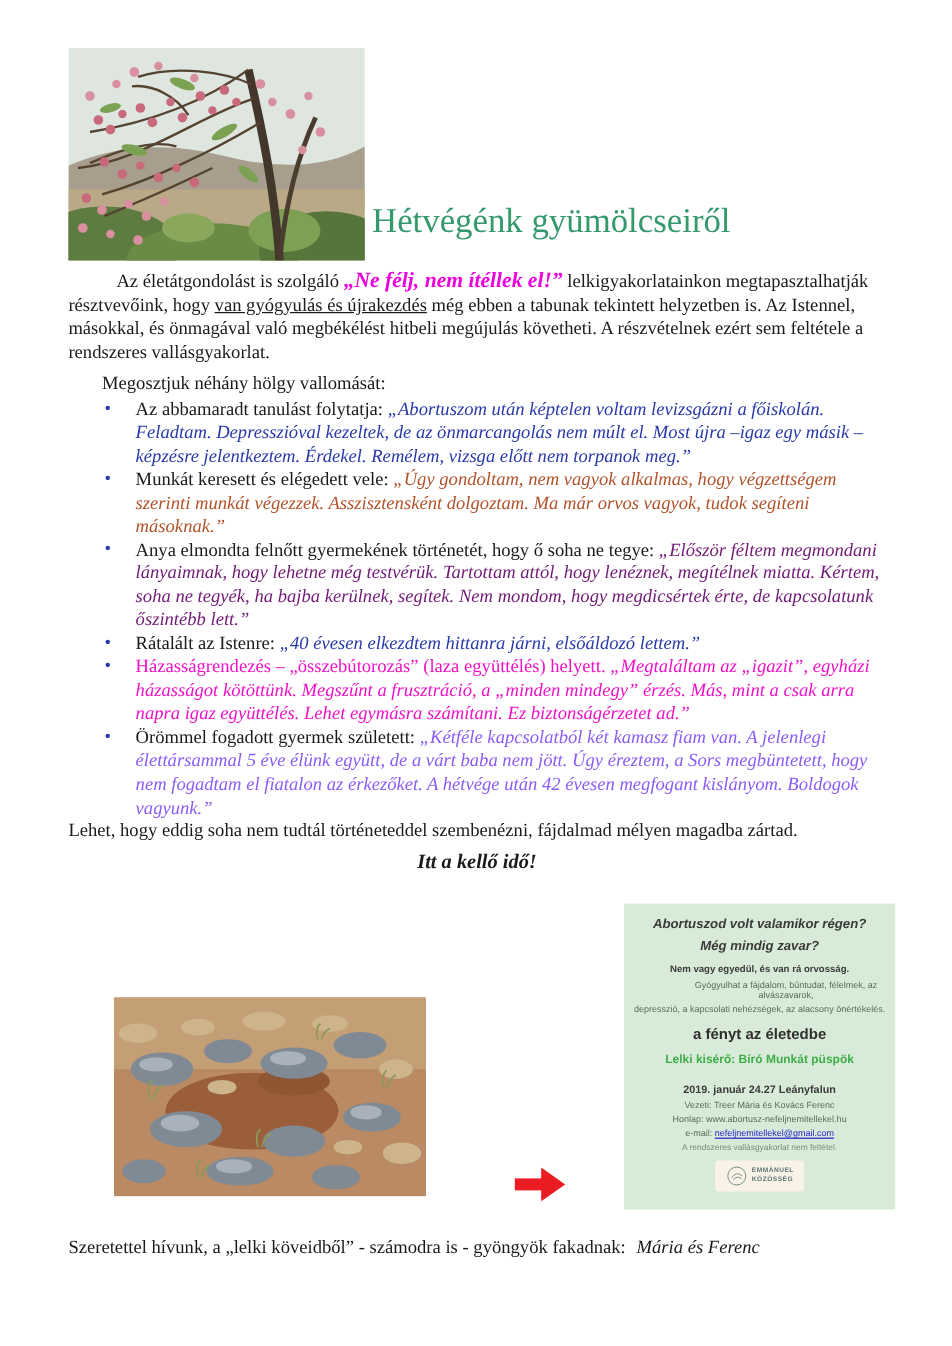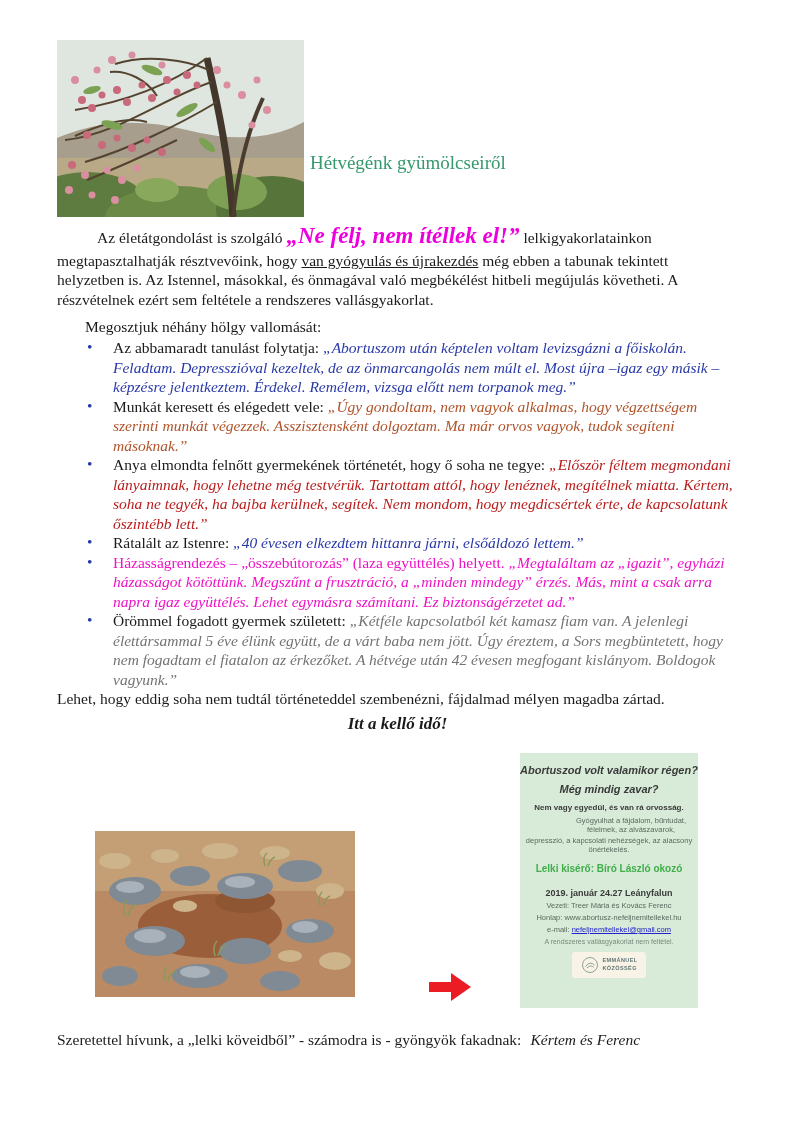--- a/index.html
+++ b/index.html
@@ -1,51 +1,51 @@
 <!DOCTYPE html>
 <html><head>
 <meta charset="utf-8">
 <style>
   html,body { margin:0; padding:0; background:#ffffff; }
   .page {
     position:relative; width:793px; height:1122px; background:#ffffff;
     font-family:"Liberation Serif", serif; color:#1a1a1a; overflow:hidden;
   }
   .top-photo { position:absolute; left:57px; top:40px; width:247px; height:177px; }
-  .doc-title { position:absolute; left:310px; top:152px; font-size:19px; color:#35996e; white-space:nowrap; }
+  .doc-title { position:absolute; left:310px; top:168px; font-size:29px; color:#35996e; white-space:nowrap; }
 
   .content { position:absolute; left:57px; top:222px; width:681px; font-size:15.5px; line-height:1.26; }
   .content p { margin:0 0 7px 0; }
   .indent { text-indent:40px; }
   .indent-sm { text-indent:28px; margin-bottom:2px !important; }
-  .highlight { color:#ee00dd; font-weight:bold; font-style:italic; font-size:23px; }
+  .highlight { color:#ee00dd; font-weight:bold; font-style:italic; font-size:18px; }
   .ul-phrase { text-decoration:underline; }
   .quote { font-style:italic; }
   .c-blue { color:#2939a8; }
   .c-sienna { color:#b0532a; }
-  .c-green { color:#b91c1c;text-align:center; }
+  .c-green { color:#701a75;text-align:center; }
   .c-magenta { color:#ef12c6; }
-  .c-purple { color:#737373; }
+  .c-purple { color:#8b5cf6; }
 
   ul.testimonials { list-style:none; margin:0; padding:0; }
   ul.testimonials li { position:relative; padding-left:56px; }
   ul.testimonials li::before { content:"•"; position:absolute; left:30px; top:-1px; color:#2939a8; }
 
   .closing { margin:0 !important; }
   .cta { text-align:center; font-weight:bold; font-style:italic; font-size:17px; margin-top:4px !important; }
 
   .rocks-photo { position:absolute; left:95px; top:831px; width:260px; height:166px; }
 
   .arrow { position:absolute; left:429px; top:972px; width:44px; height:30px; }
   .arrow .shaft { position:absolute; left:0; top:10px; width:24px; height:10px; background:#ec1c24; }
   .arrow .head { position:absolute; left:22px; top:1px; width:0; height:0;
     border-left:20px solid #ec1c24; border-top:14px solid transparent; border-bottom:14px solid transparent; }
 
   .flyer {
-    position:absolute; left:520px; top:753px; width:178px; height:255px;
+    position:absolute; left:520px; top:753px; width:226px; height:255px;
     background:#d8ebd8; font-family:"Liberation Sans", sans-serif;
     text-align:center; color:#3a3a3a; overflow:hidden;
   }
   .flyer .q1 { font-size:11px; font-weight:bold; font-style:italic; margin-top:11px; }
   .flyer .q2 { font-size:11px; font-weight:bold; font-style:italic; margin-top:7px; }
   .flyer .bold-small { font-size:8px; font-weight:bold; margin-top:8px; }
   .flyer .tiny { font-size:7.5px; color:#5a6a5e; margin-top:4px;padding-left:44px; }
   .flyer .tiny2 { font-size:7.5px; color:#5a6a5e; margin-top:2px; }
   .flyer .headline { font-size:12.5px; font-weight:bold; margin-top:9px; line-height:1.3; color:#2f2f2f; }
   .flyer .guide { font-size:10px; font-weight:bold; color:#3fae49; margin-top:8px; }
@@ -207,34 +207,35 @@
     <div class="head"></div>
   </div>
 
   <div class="flyer">
     <div class="q1">Abortuszod volt valamikor régen?</div>
     <div class="q2">Még mindig zavar?</div>
     <div class="bold-small">Nem vagy egyedül, és van rá orvosság.</div>
     <div class="tiny">Gyógyulhat a fájdalom, bűntudat, félelmek, az alvászavarok,</div>
     <div class="tiny2">depresszió, a kapcsolati nehézségek, az alacsony önértékelés.</div>
     <div class="headline">
+      <div>a fényt az életedbe</div>
     </div>
-    <div class="guide">Lelki kisérő: Bíró László okozó</div>
+    <div class="guide">Lelki kisérő: Bíró Munkát püspök</div>
     <div class="date">2019. január 24.27 Leányfalun</div>
     <div class="info">Vezeti: Treer Mária és Kovács Ferenc</div>
     <div class="info">Honlap: www.abortusz-nefeljnemitellekel.hu</div>
     <div class="info email"><span>e-mail:</span> <a href="#">nefeljnemitellekel@gmail.com</a></div>
     <div class="note">A rendszeres vallásgyakorlat nem feltétel.</div>
     <div class="logo-box">
       <svg width="18" height="18" viewBox="0 0 24 24">
         <circle cx="12" cy="12" r="10" fill="none" stroke="#6e8584" stroke-width="1"></circle>
         <path d="M6,14 Q12,6 18,12 M8,16 Q13,11 17,15" stroke="#6e8584" stroke-width="1" fill="none"></path>
       </svg>
       <div class="logo-text">
         <div>EMMÁNUEL</div>
         <div>KÖZÖSSÉG</div>
       </div>
     </div>
   </div>
 
-  <div class="footer-line"><span>Szeretettel hívunk, a „lelki köveidből” - számodra is - gyöngyök fakadnak:</span><span class="sig">Kértem és Ferenc</span></div>
+  <div class="footer-line"><span>Szeretettel hívunk, a „lelki köveidből” - számodra is - gyöngyök fakadnak:</span><span class="sig">Mária és Ferenc</span></div>
 
 </div>
 
 </body></html>

